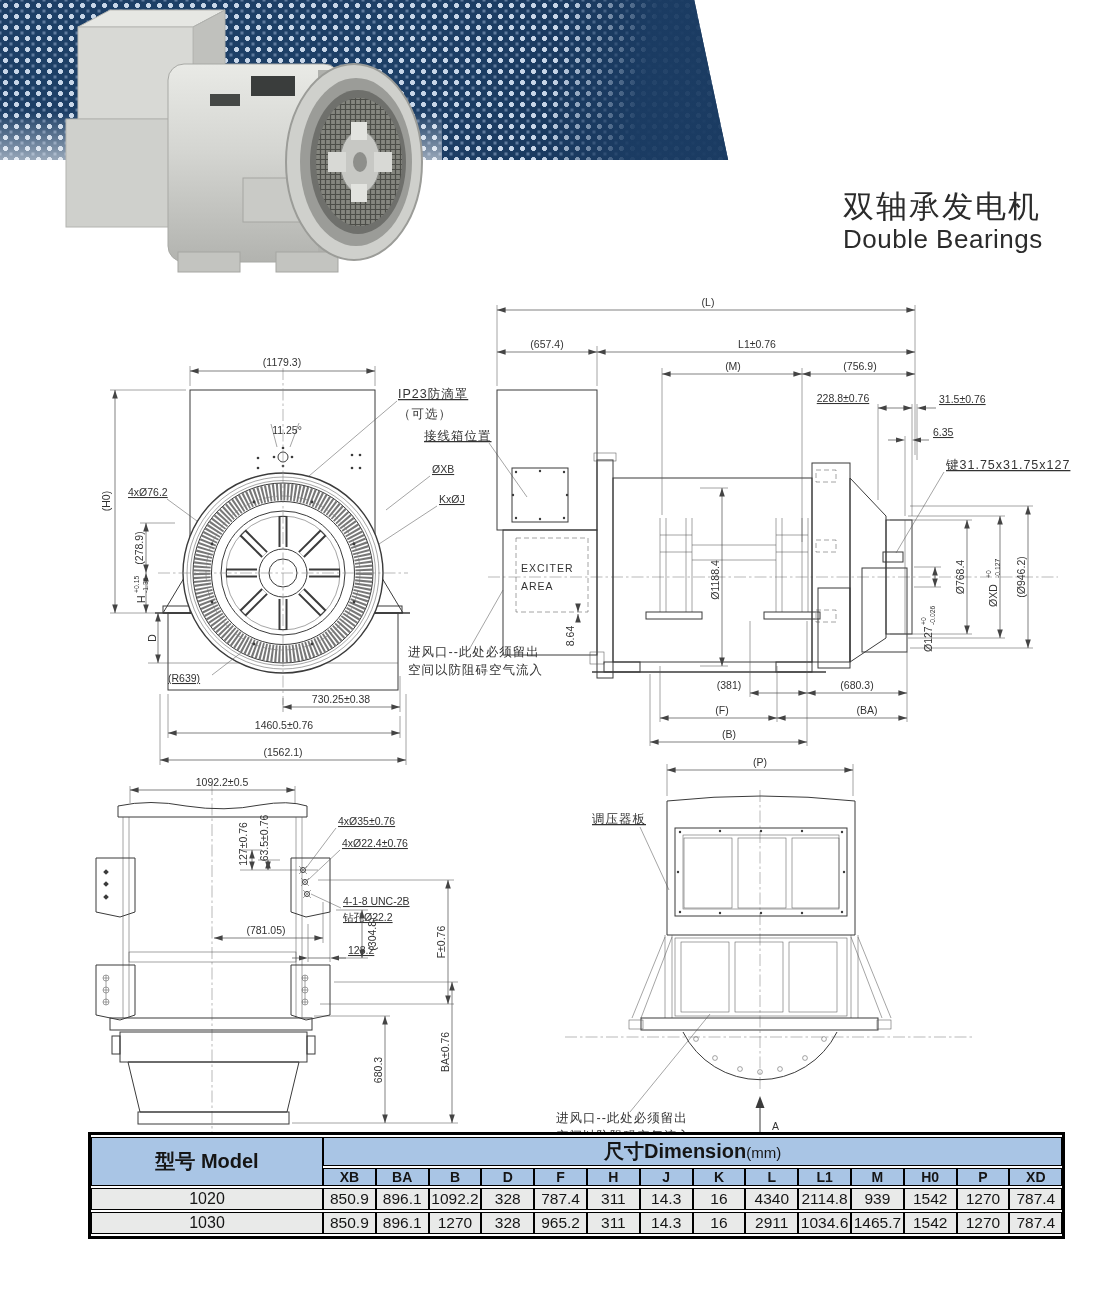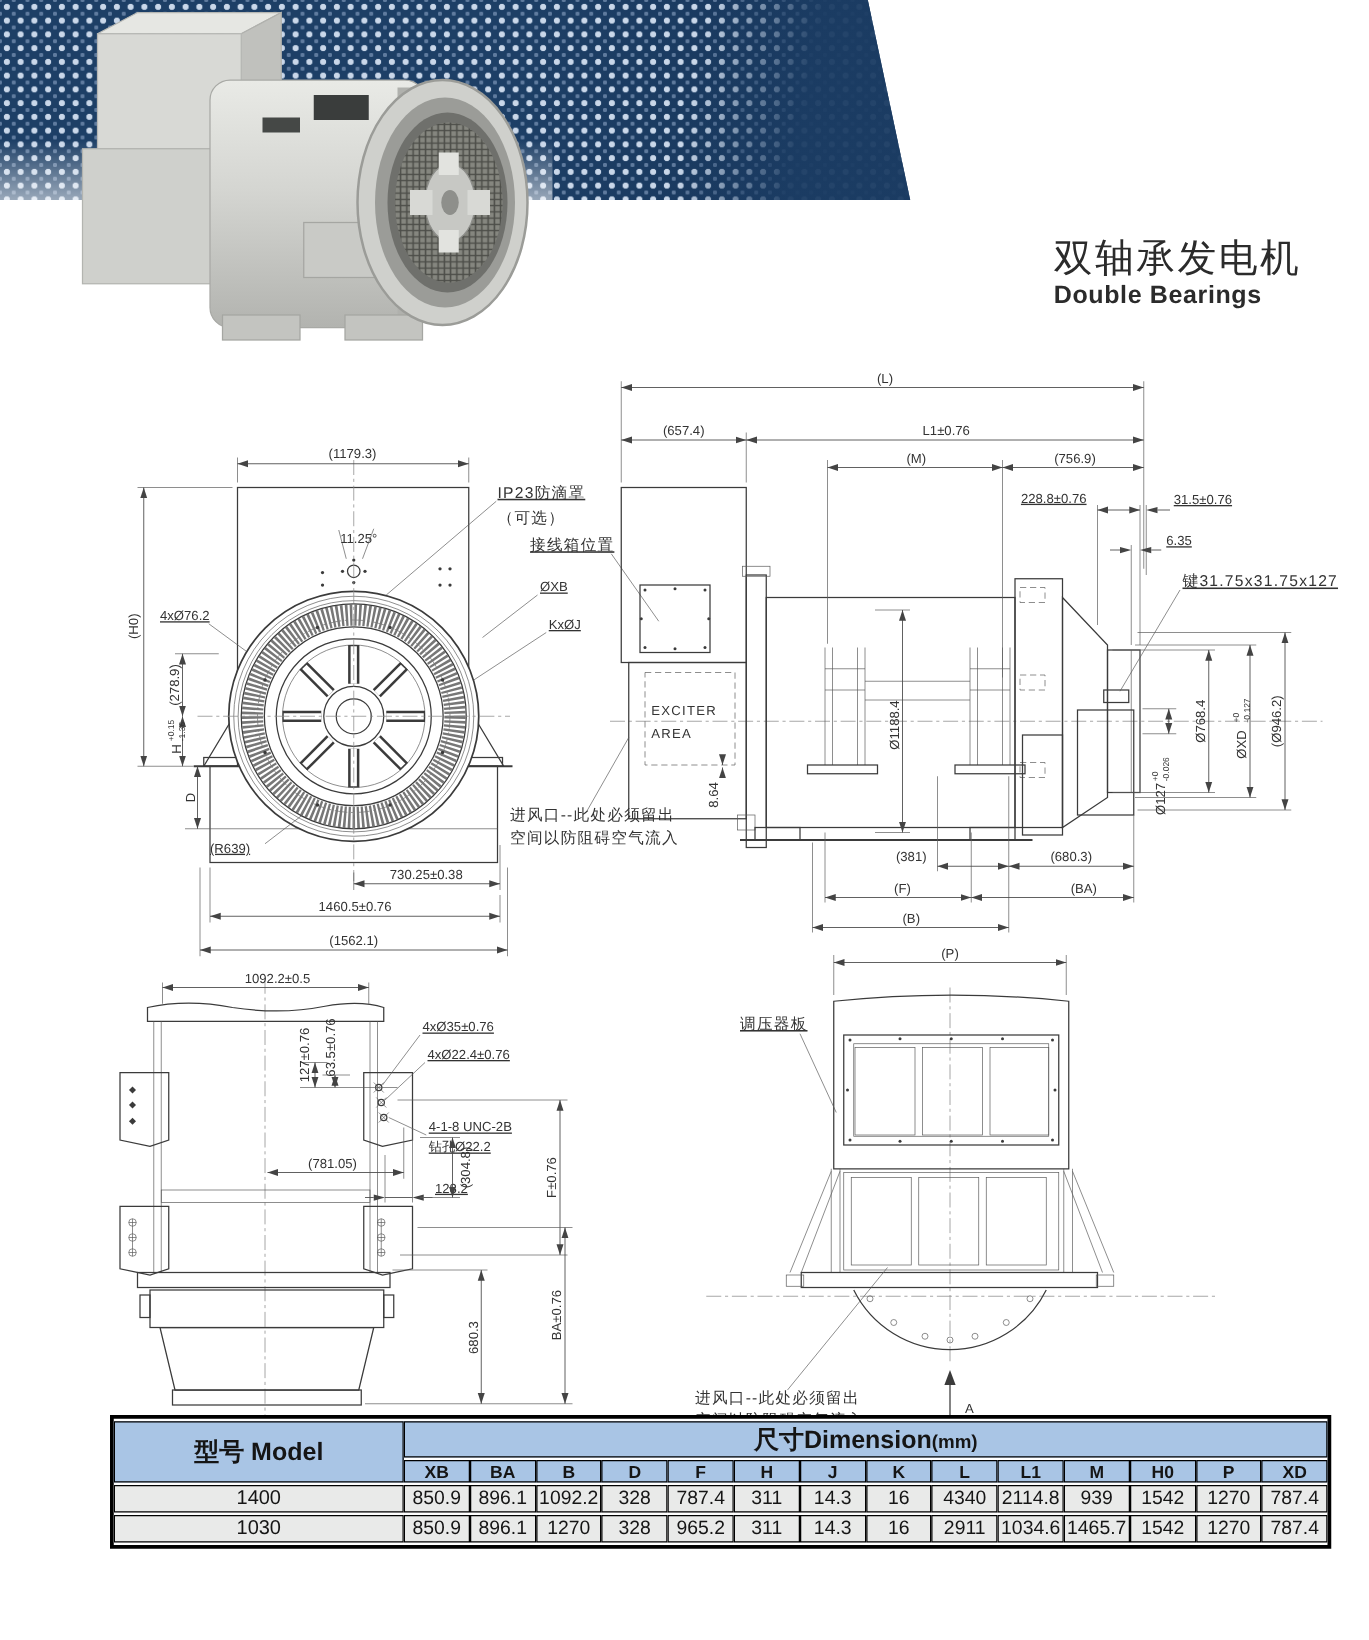--- a/index.html
+++ b/index.html
@@ -17,21 +17,21 @@
     background-position:0 0,5.5px 5.5px,0 0}
   .banner::before{content:"";position:absolute;left:0;bottom:0;width:60%;height:100%;
     background:linear-gradient(to bottom,rgba(255,255,255,0) 70%,rgba(255,255,255,.55) 100%)}
   .banner::after{content:"";position:absolute;inset:0;
     background:linear-gradient(100deg,rgba(27,60,99,0) 74%,rgba(27,60,99,.95) 86%)}
 
   .photo{position:absolute;left:18px;top:2px}
 
   .title{position:absolute;left:843px;top:190px;color:#2b2b2b;line-height:1.12}
   .title .cn{font-size:31px;font-weight:500;letter-spacing:2px}
-  .title .en{font-size:20px;font-weight:700;letter-spacing:.5px}
+  .title .en{font-size:26px;font-weight:400;letter-spacing:.5px}
 
   
   .drawing{position:absolute;left:0;top:285px}
   svg text{font-family:"Liberation Sans","DejaVu Sans",sans-serif}
   .dt{font-size:10.5px;fill:#333}
   .dts{font-size:6.8px;fill:#333}
   .ct{font-size:12.5px;fill:#333;letter-spacing:1px}
   .ul{text-decoration:underline}
   .ln{fill:none;stroke:#3b3b3b;stroke-width:1}
   .l2{fill:none;stroke:#3b3b3b;stroke-width:1.6}
@@ -41,21 +41,21 @@
   .dsh{stroke-dasharray:5 3}
   .dot{fill:#3b3b3b}
 
   
   .tblwrap{position:absolute;left:88px;top:1132px;border:3px solid #000;background:#fff}
   table.dims{border-collapse:separate;border-spacing:0 2px;table-layout:fixed;width:971px}
   table.dims th,table.dims td{border:1px solid #000;text-align:center;padding:0;
     color:#151515;overflow:hidden;white-space:nowrap}
   .hd{background:#a9c5e5;font-weight:bold}
   .hd-main{font-size:20px;height:24px}
-  .hd-unit{font-size:15px;font-weight:bold}
+  .hd-unit{font-size:15px;font-weight:normal}
   .hd-col{background:#a9c5e5;font-weight:bold;font-size:14px;height:15px}
   tr.data td{background:#e9eae9;font-size:15.5px;height:20px}
   tr.data td.model{font-size:16px}
 </style>
 </head>
 <body>
 
 <div class="page">
 
   <div class="banner"></div>
@@ -622,21 +622,21 @@
         <th class="hd-col">J</th>
         <th class="hd-col">K</th>
         <th class="hd-col">L</th>
         <th class="hd-col">L1</th>
         <th class="hd-col">M</th>
         <th class="hd-col">H0</th>
         <th class="hd-col">P</th>
         <th class="hd-col">XD</th>
       </tr>
       <tr class="data">
-        <td class="model">1400</td>
+        <td class="model">1020</td>
         <td>850.9</td>
         <td>896.1</td>
         <td>1092.2</td>
         <td>328</td>
         <td>787.4</td>
         <td>311</td>
         <td>14.3</td>
         <td>16</td>
         <td>4340</td>
         <td>2114.8</td>

